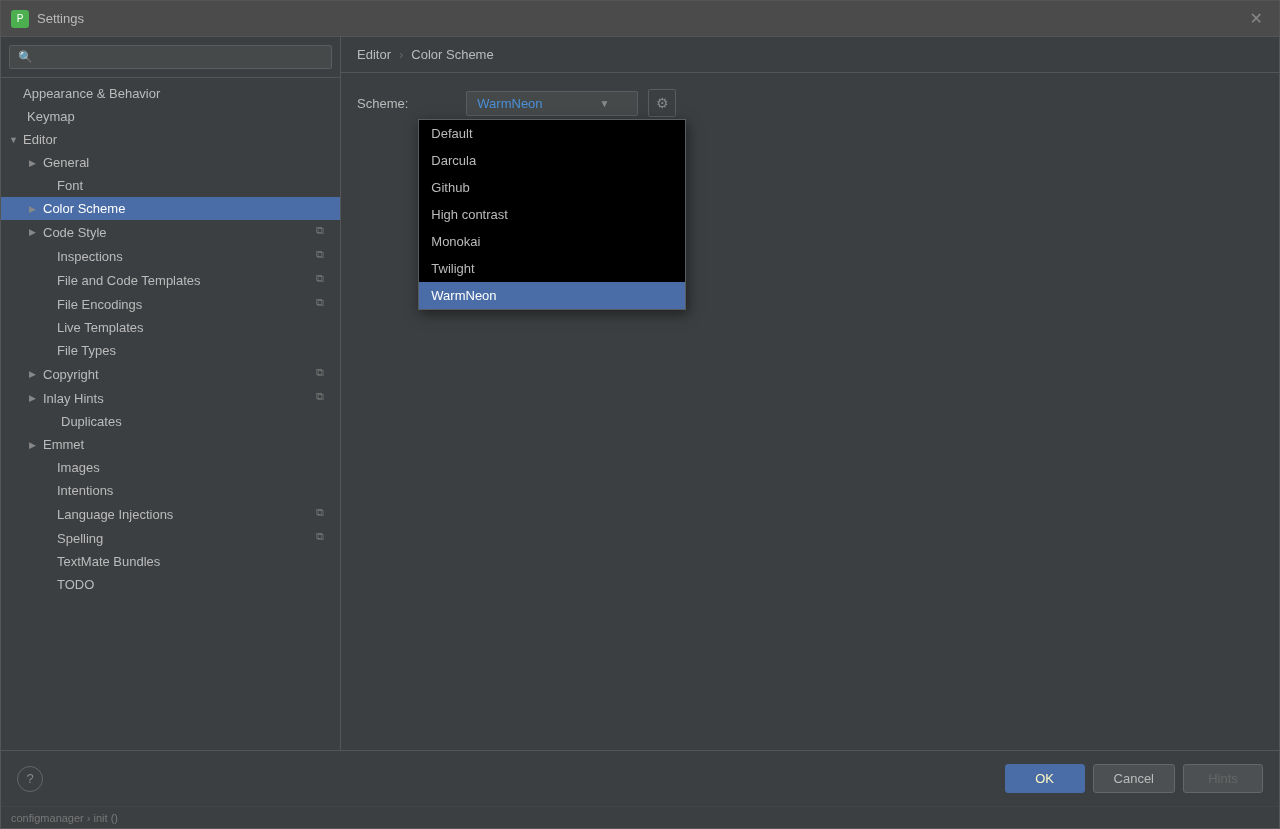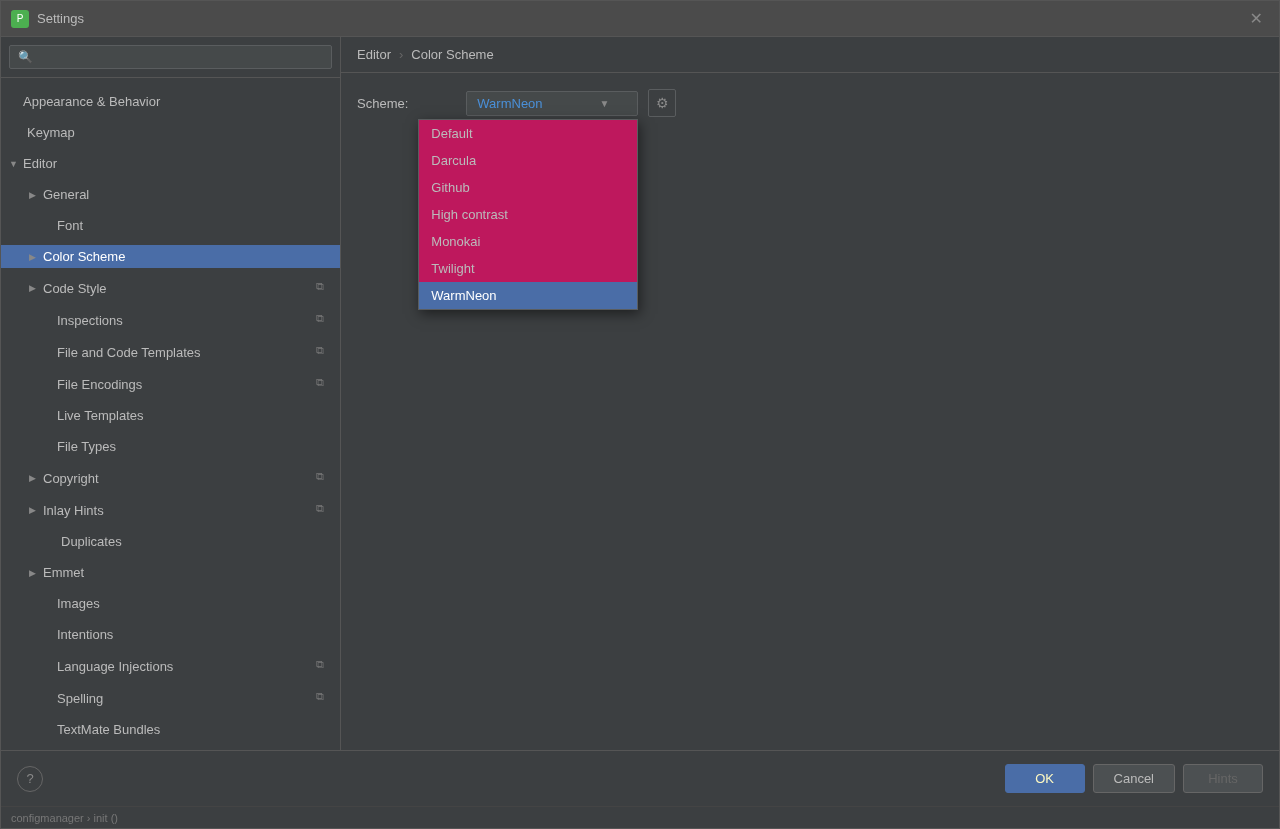--- a/index.html
+++ b/index.html
@@ -89,21 +89,20 @@
       flex: 1;
     }
     .nav-item {
       display: flex;
       align-items: center;
       padding: 4px 8px;
       cursor: pointer;
       color: #bbbbbb;
       font-size: 13px;
       position: relative;
-      margin-top: 8px;
     }
     .nav-item.selected {
       background: #4a6da7;
       color: #ffffff;
     }
     .nav-item .arrow {
       width: 14px;
       font-size: 9px;
       flex-shrink: 0;
       color: #888;
@@ -182,22 +181,22 @@
       align-items: center;
       justify-content: center;
       font-size: 14px;
       border-radius: 2px;
     }
     
     .dropdown-list {
       position: absolute;
       top: 28px;
       left: 0;
-      width: 220px;
-      background: #be185d;
+      width: 268px;
+      background: #000000;
       border: 1px solid #5a5d5f;
       z-index: 100;
       box-shadow: 2px 4px 12px rgba(0,0,0,0.5);
     }
     .dropdown-item {
       padding: 6px 12px;
       cursor: pointer;
       color: #bbbbbb;
       font-size: 13px;
     }

